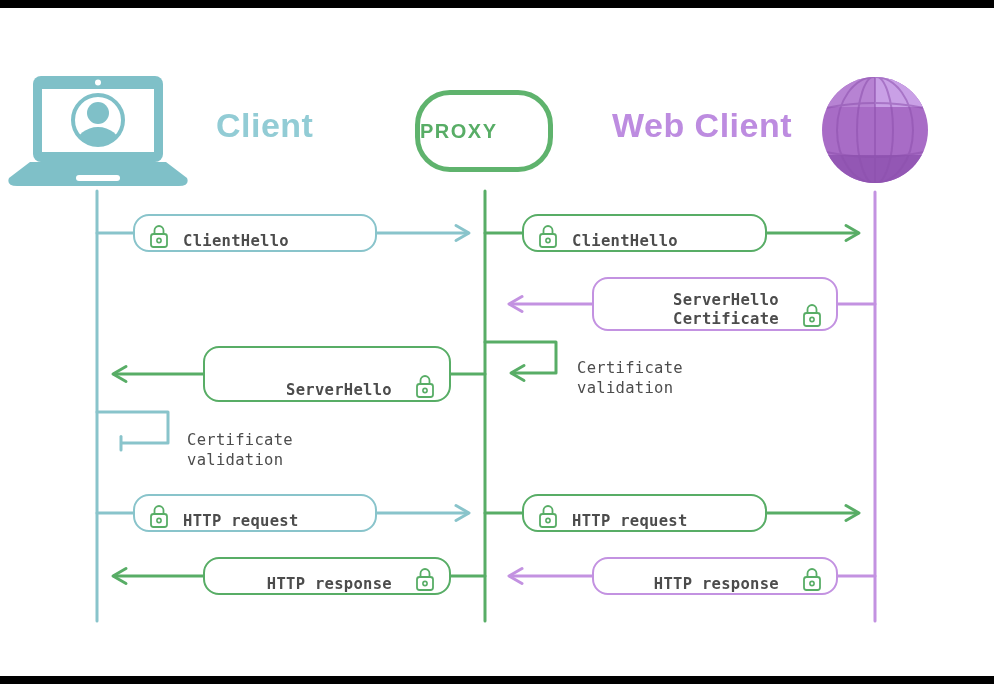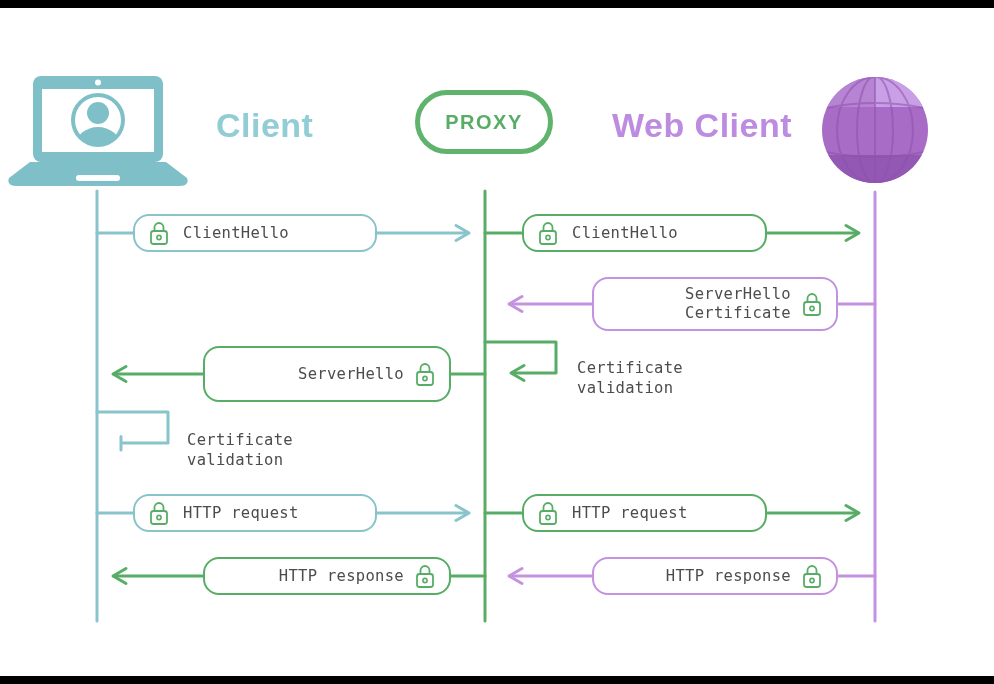--- a/index.html
+++ b/index.html
@@ -21,36 +21,36 @@
   .bar.bottom{top:676px;}
 
   svg.connectors{position:absolute;left:0;top:0;}
   .t-stroke{stroke:var(--client_teal);stroke-width:3;fill:none;stroke-linecap:round;stroke-linejoin:round;}
   .g-stroke{stroke:var(--proxy_green);stroke-width:3;fill:none;stroke-linecap:round;stroke-linejoin:round;}
   .p-stroke{stroke:var(--server_purple);stroke-width:3;fill:none;stroke-linecap:round;stroke-linejoin:round;}
 
   .actor-label{position:absolute;font-weight:700;font-size:34px;letter-spacing:0.5px;}
   #client-label{left:216px;top:106px;color:var(--client_text);}
   #server-label{left:612px;top:106px;color:var(--server_text);}
-  #proxy-pill{position:absolute;left:415px;top:90px;width:138px;height:64px;box-sizing:border-box;
+  #proxy-pill{position:absolute;left:415px;top:90px;width:138px;height:82px;box-sizing:border-box;
     border:5px solid var(--proxy_pill_green);border-radius:35px;display:flex;align-items:center;
-    justify-content:center;color:var(--proxy_green);font-weight:700;font-size:20px;letter-spacing:1.5px;}
+    justify-content:flex-start;color:var(--proxy_green);font-weight:700;font-size:20px;letter-spacing:1.5px;}
 
   .icon-wrap{position:absolute;}
   #laptop-icon{left:8px;top:74px;}
   #globe-icon{left:820px;top:75px;}
 
   .msgbox{position:absolute;background:#fff;border:2px solid;border-radius:16px;box-sizing:border-box;
-    display:flex;align-items:center;font-family:"DejaVu Sans Mono","Liberation Mono",monospace;
-    font-size:15.5px;letter-spacing:0.3px;color:var(--label_ink);}
+    display:flex;align-items:flex-end;font-family:"DejaVu Sans Mono","Liberation Mono",monospace;
+    font-size:15.5px;letter-spacing:0.3px;color:var(--label_ink);font-weight:bold;}
   .teal-b{border-color:var(--client_teal);}
   .green-b{border-color:var(--proxy_green);}
   .purple-b{border-color:var(--server_purple);}
   .align-left{padding-left:13px;gap:13px;}
-  .align-right{justify-content:flex-end;padding-right:13px;gap:10px;text-align:right;}
+  .align-right{justify-content:flex-end;padding-right:13px;gap:22px;text-align:right;}
   .lines2{display:flex;flex-direction:column;line-height:19px;}
 
   #b1{left:133px;top:214px;width:244px;height:38px;}
   #b2{left:522px;top:214px;width:245px;height:38px;}
   #b3{left:592px;top:277px;width:246px;height:54px;}
   #b4{left:203px;top:346px;width:248px;height:56px;}
   #b5{left:133px;top:494px;width:244px;height:38px;}
   #b6{left:522px;top:494px;width:245px;height:38px;}
   #b7{left:203px;top:557px;width:248px;height:38px;}
   #b8{left:592px;top:557px;width:246px;height:38px;}

